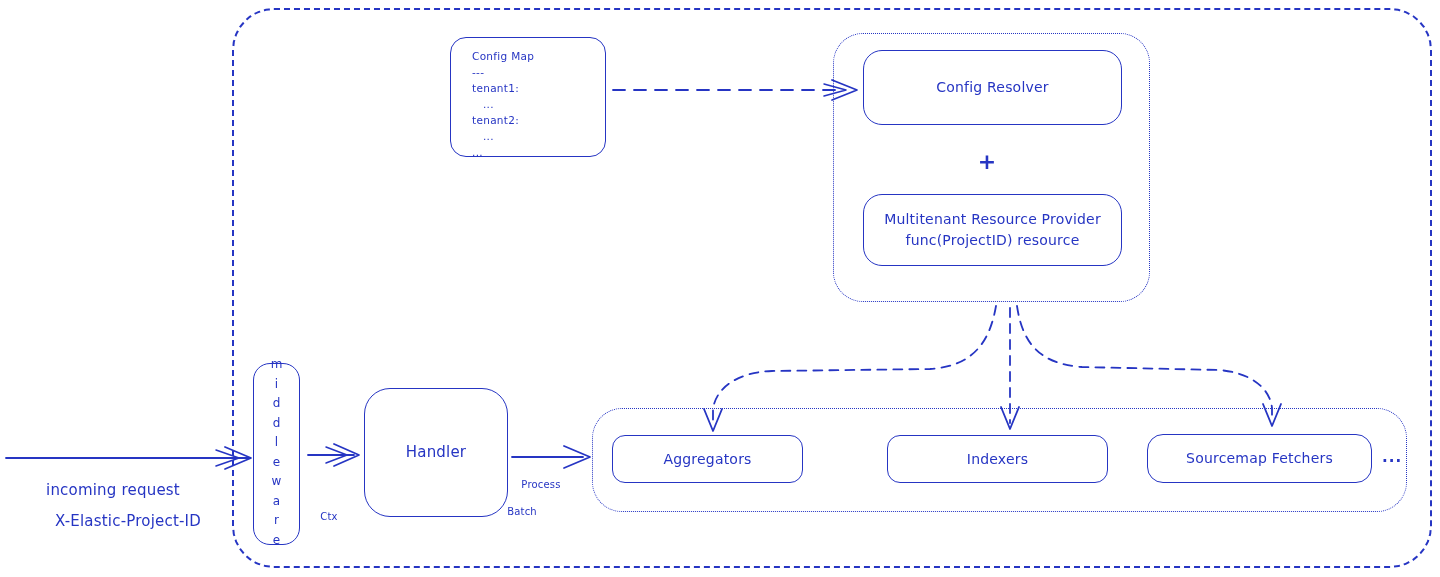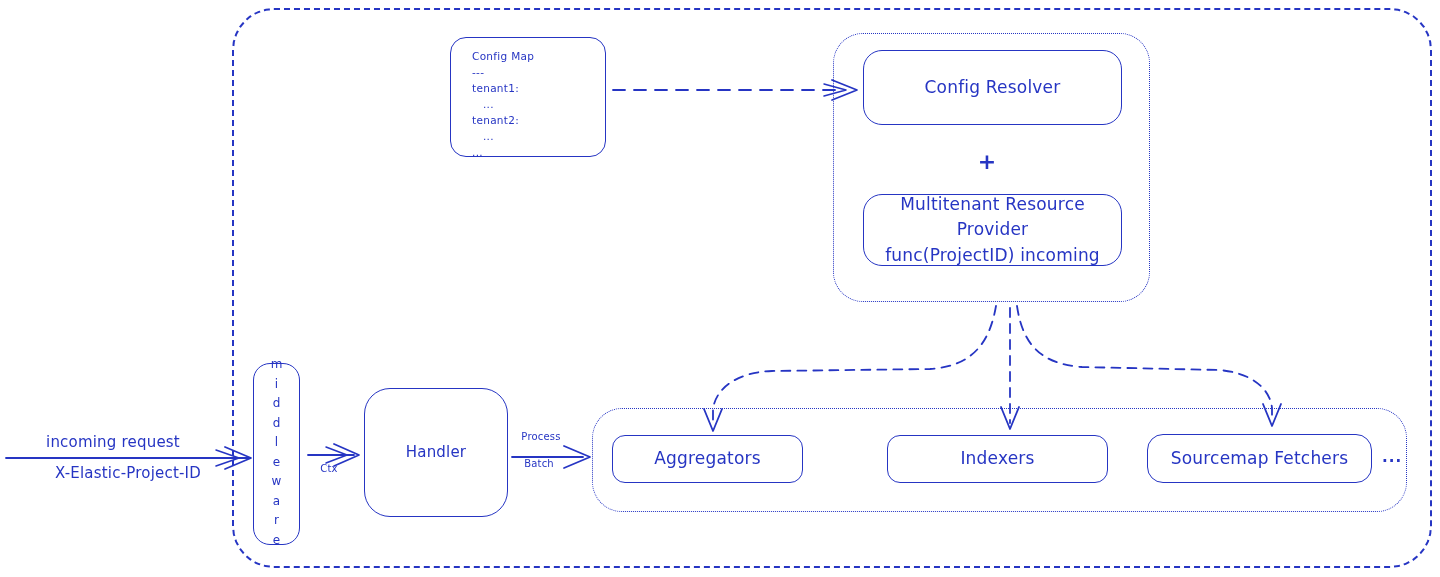--- a/index.html
+++ b/index.html
@@ -13,37 +13,37 @@
   .boundary { border: 2px dashed var(--ink); border-radius: 42px; }
   .dotgroup { border: 1.6px dotted var(--ink); border-radius: 30px; }
 
   
   .node {
     border: 1.7px solid var(--ink);
     border-radius: 16px;
     display: flex; align-items: center; justify-content: center;
     text-align: center; background: var(--bg);
   }
-  .node .lbl { font-size: 17px; line-height: 1.5; letter-spacing: 0.2px; }
+  .node .lbl { font-size: 14px; line-height: 1.5; letter-spacing: 0.2px; }
 
   .handler { border-radius: 26px; }
   .worker  { border-radius: 13px; }
 
   
   .cfgmap { align-items: flex-start; justify-content: flex-start; padding: 10px 0 0 21px; }
   .cfgline { font-size: 10.5px; line-height: 16px; white-space: pre; text-align: left; letter-spacing: 0.3px; }
 
   
   .vert {
     writing-mode: vertical-lr; text-orientation: upright;
     font-size: 12px; letter-spacing: 5.5px; line-height: 1;
   }
 
   
-  .flabel { font-size: 15px; text-align: center; letter-spacing: 0.2px; }
+  .flabel { font-size: 15px; text-align: center; letter-spacing: 0.2px; margin-top: 48px; }
   .small  { font-size: 10px; }
   .plus   { font-size: 22px; font-weight: bold; text-align: center; }
   .dots   { font-size: 15px; font-weight: bold; letter-spacing: 1px; }
 
   
   svg.overlay { position: absolute; left: 0; top: 0; pointer-events: none; }
   .ln { fill: none; stroke: var(--ink); stroke-width: 1.8; stroke-linecap: round; stroke-linejoin: round; }
   .thin { stroke-width: 1.5; }
   .dashA { stroke-dasharray: 12 9; }
   .dashB { stroke-dasharray: 9 7; }
@@ -71,21 +71,21 @@
   <div class="lbl">
     <div>Config Resolver</div>
   </div>
 </div>
 
 <div class="abs plus" style="left:972px; top:149px; width:30px;">+</div>
 
 <div class="abs node" style="left:863px; top:194px; width:259px; height:72px; border-radius:19px;">
   <div class="lbl">
     <div>Multitenant Resource Provider</div>
-    <div>func(ProjectID) incoming</div>
+    <div>func(ProjectID) resource</div>
   </div>
 </div>
 
 <div class="abs node" style="left:253px; top:363px; width:47px; height:182px; border-radius:17px;">
   <span class="vert">middleware</span>
 </div>
 
 <div class="abs node handler" style="left:364px; top:388px; width:144px; height:129px;text-align:right;">
   <span class="lbl" style="font-size:15px;">Handler</span>
 </div>
@@ -107,21 +107,21 @@
 <div class="abs dots" style="left:1382px; top:448px; width:26px;">...</div>
 
 <div class="abs flabel" style="left:18px; top:433px; width:190px;">incoming request</div>
 
 <div class="abs flabel" style="left:24px; top:464px; width:208px;">X-Elastic-Project-ID</div>
 
 <div class="abs flabel small" style="left:302px; top:463px; width:54px;">Ctx</div>
 
 <div class="abs flabel small" style="left:508px; top:431px; width:66px;">Process</div>
 
-<div class="abs flabel small" style="left:509px; top:458px; width:60px;">Batch</div>
+<div class="abs flabel small" style="left:492px; top:458px; width:60px;">Batch</div>
 
 <svg class="overlay" width="1440" height="577" viewBox="0 0 1440 577">
 
   <g>
     <path class="ln" d="M6 458 L250 458"></path>
     <path class="ln" d="M225 447 L251 458 L225 469"></path>
     <path class="ln thin" d="M216 450 L239 458 L216 466"></path>
   </g>
 
   <g>

